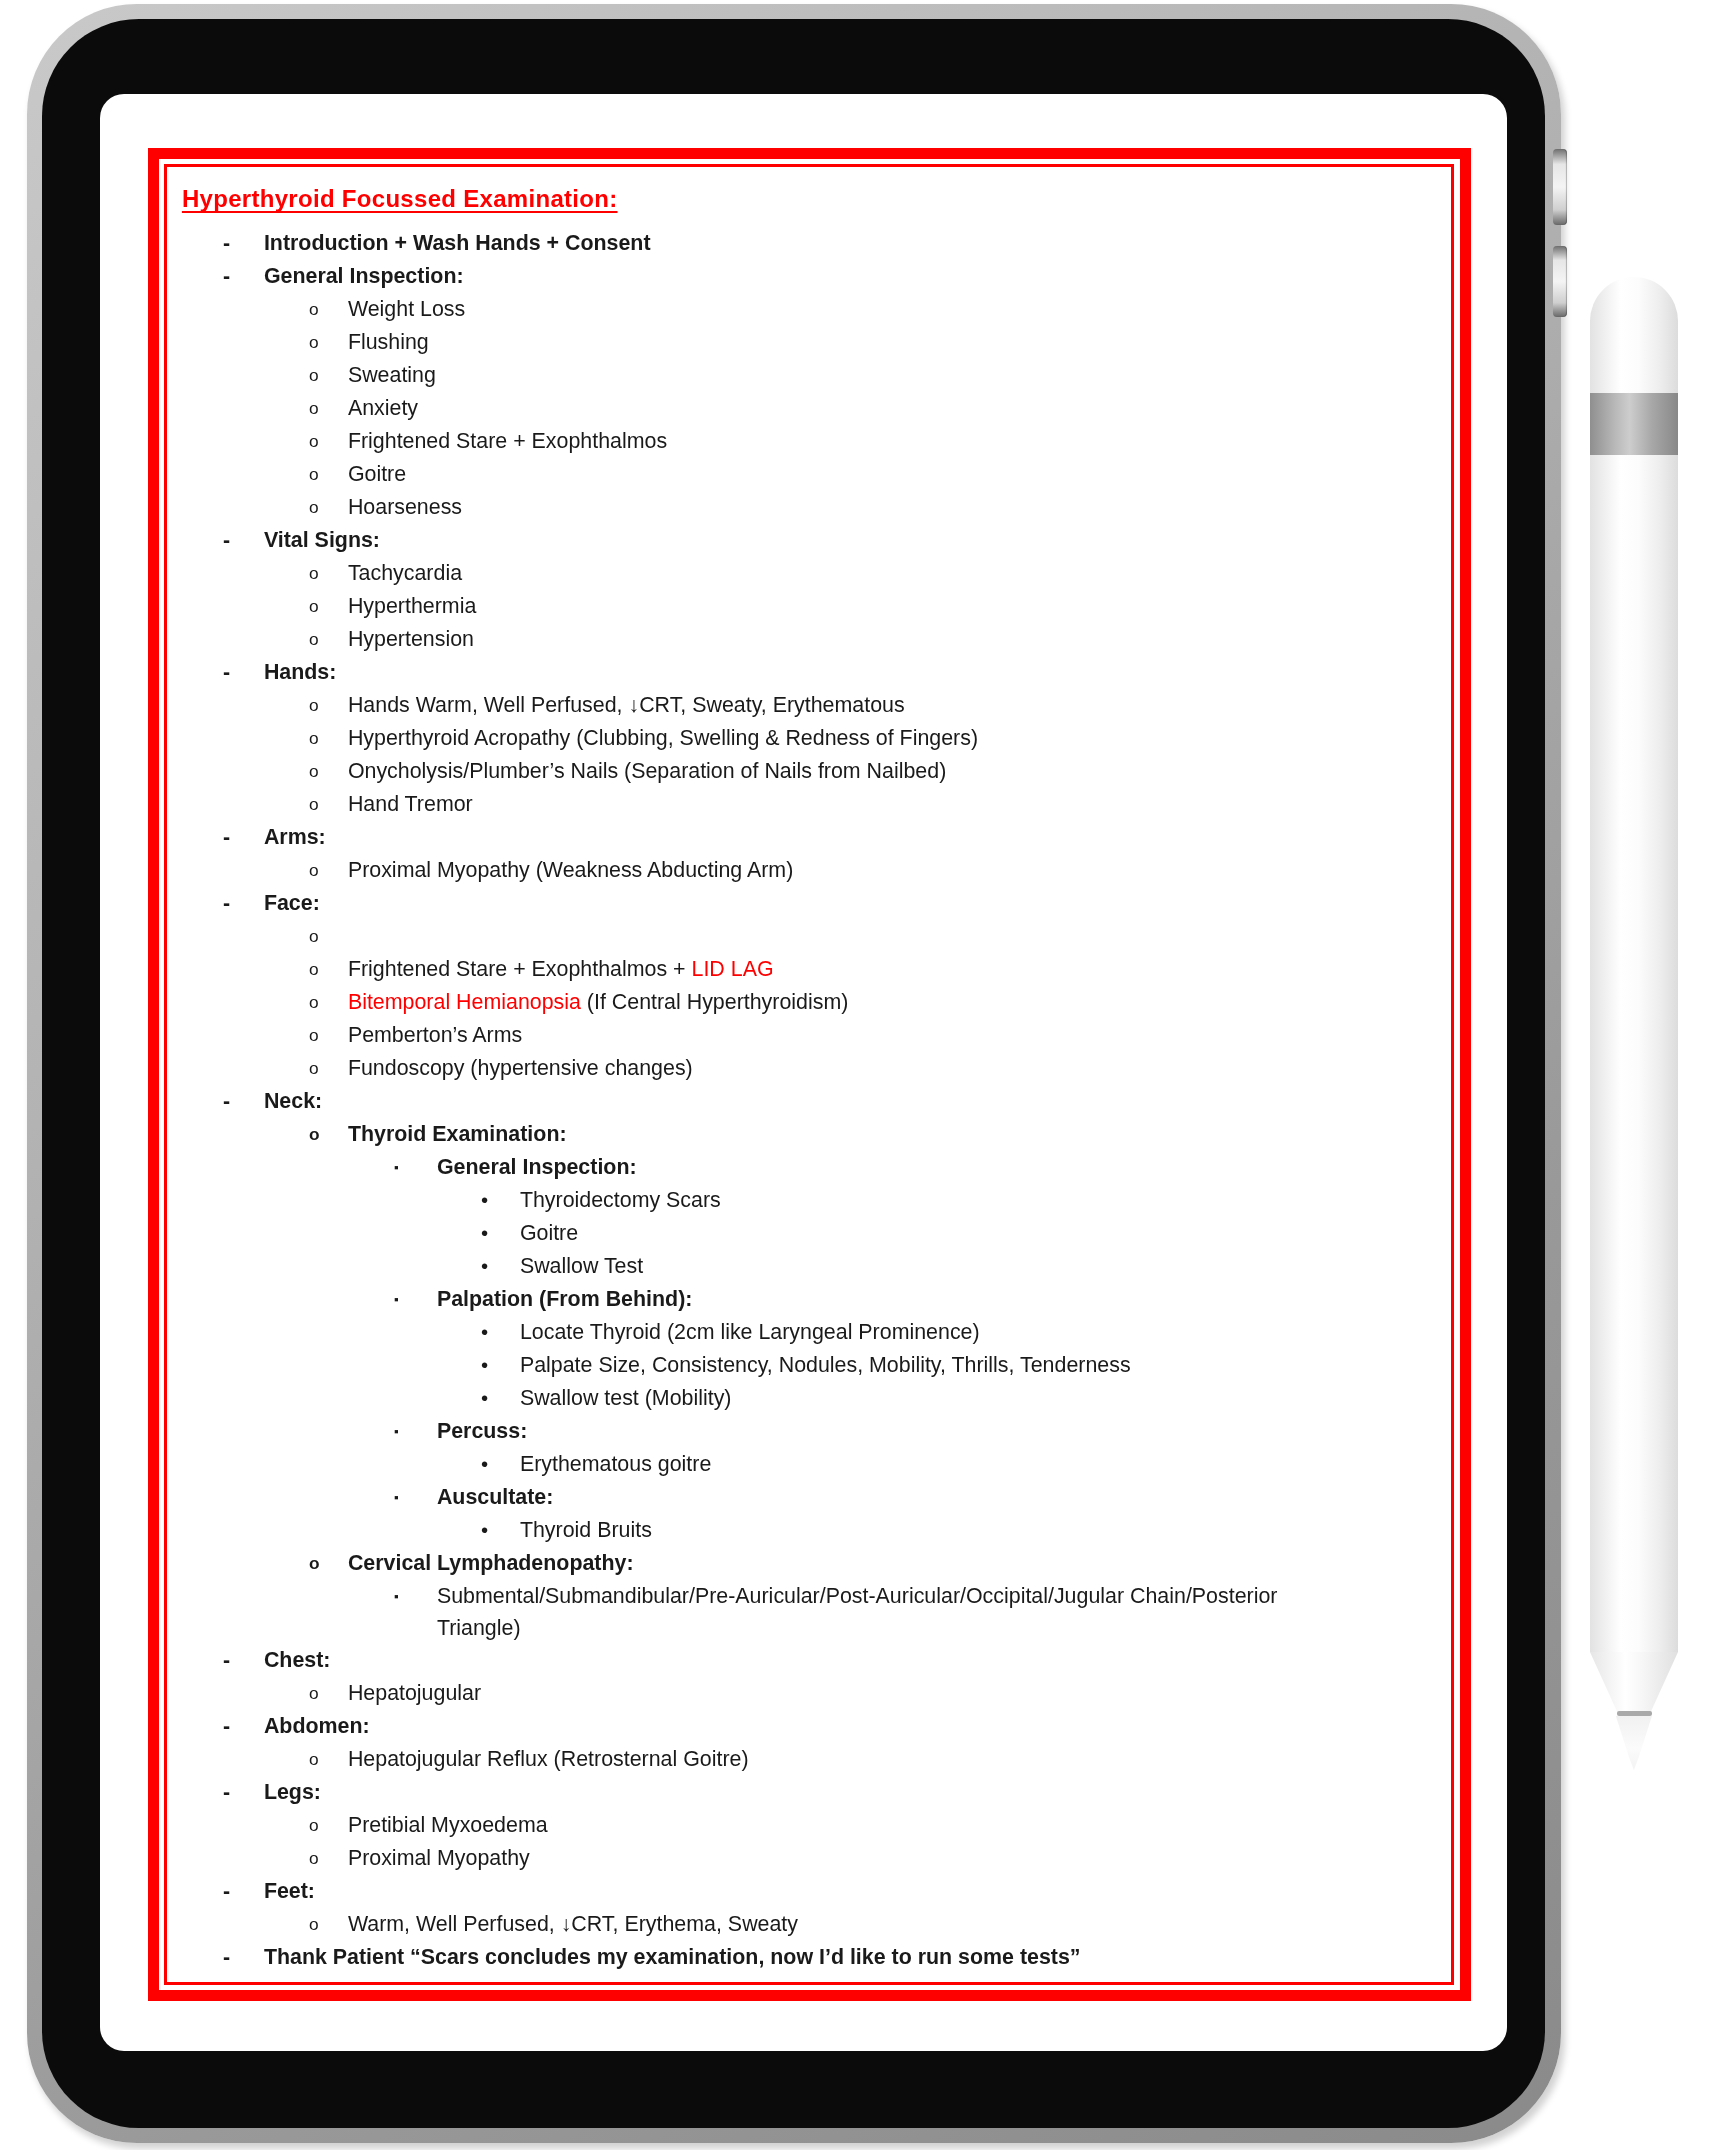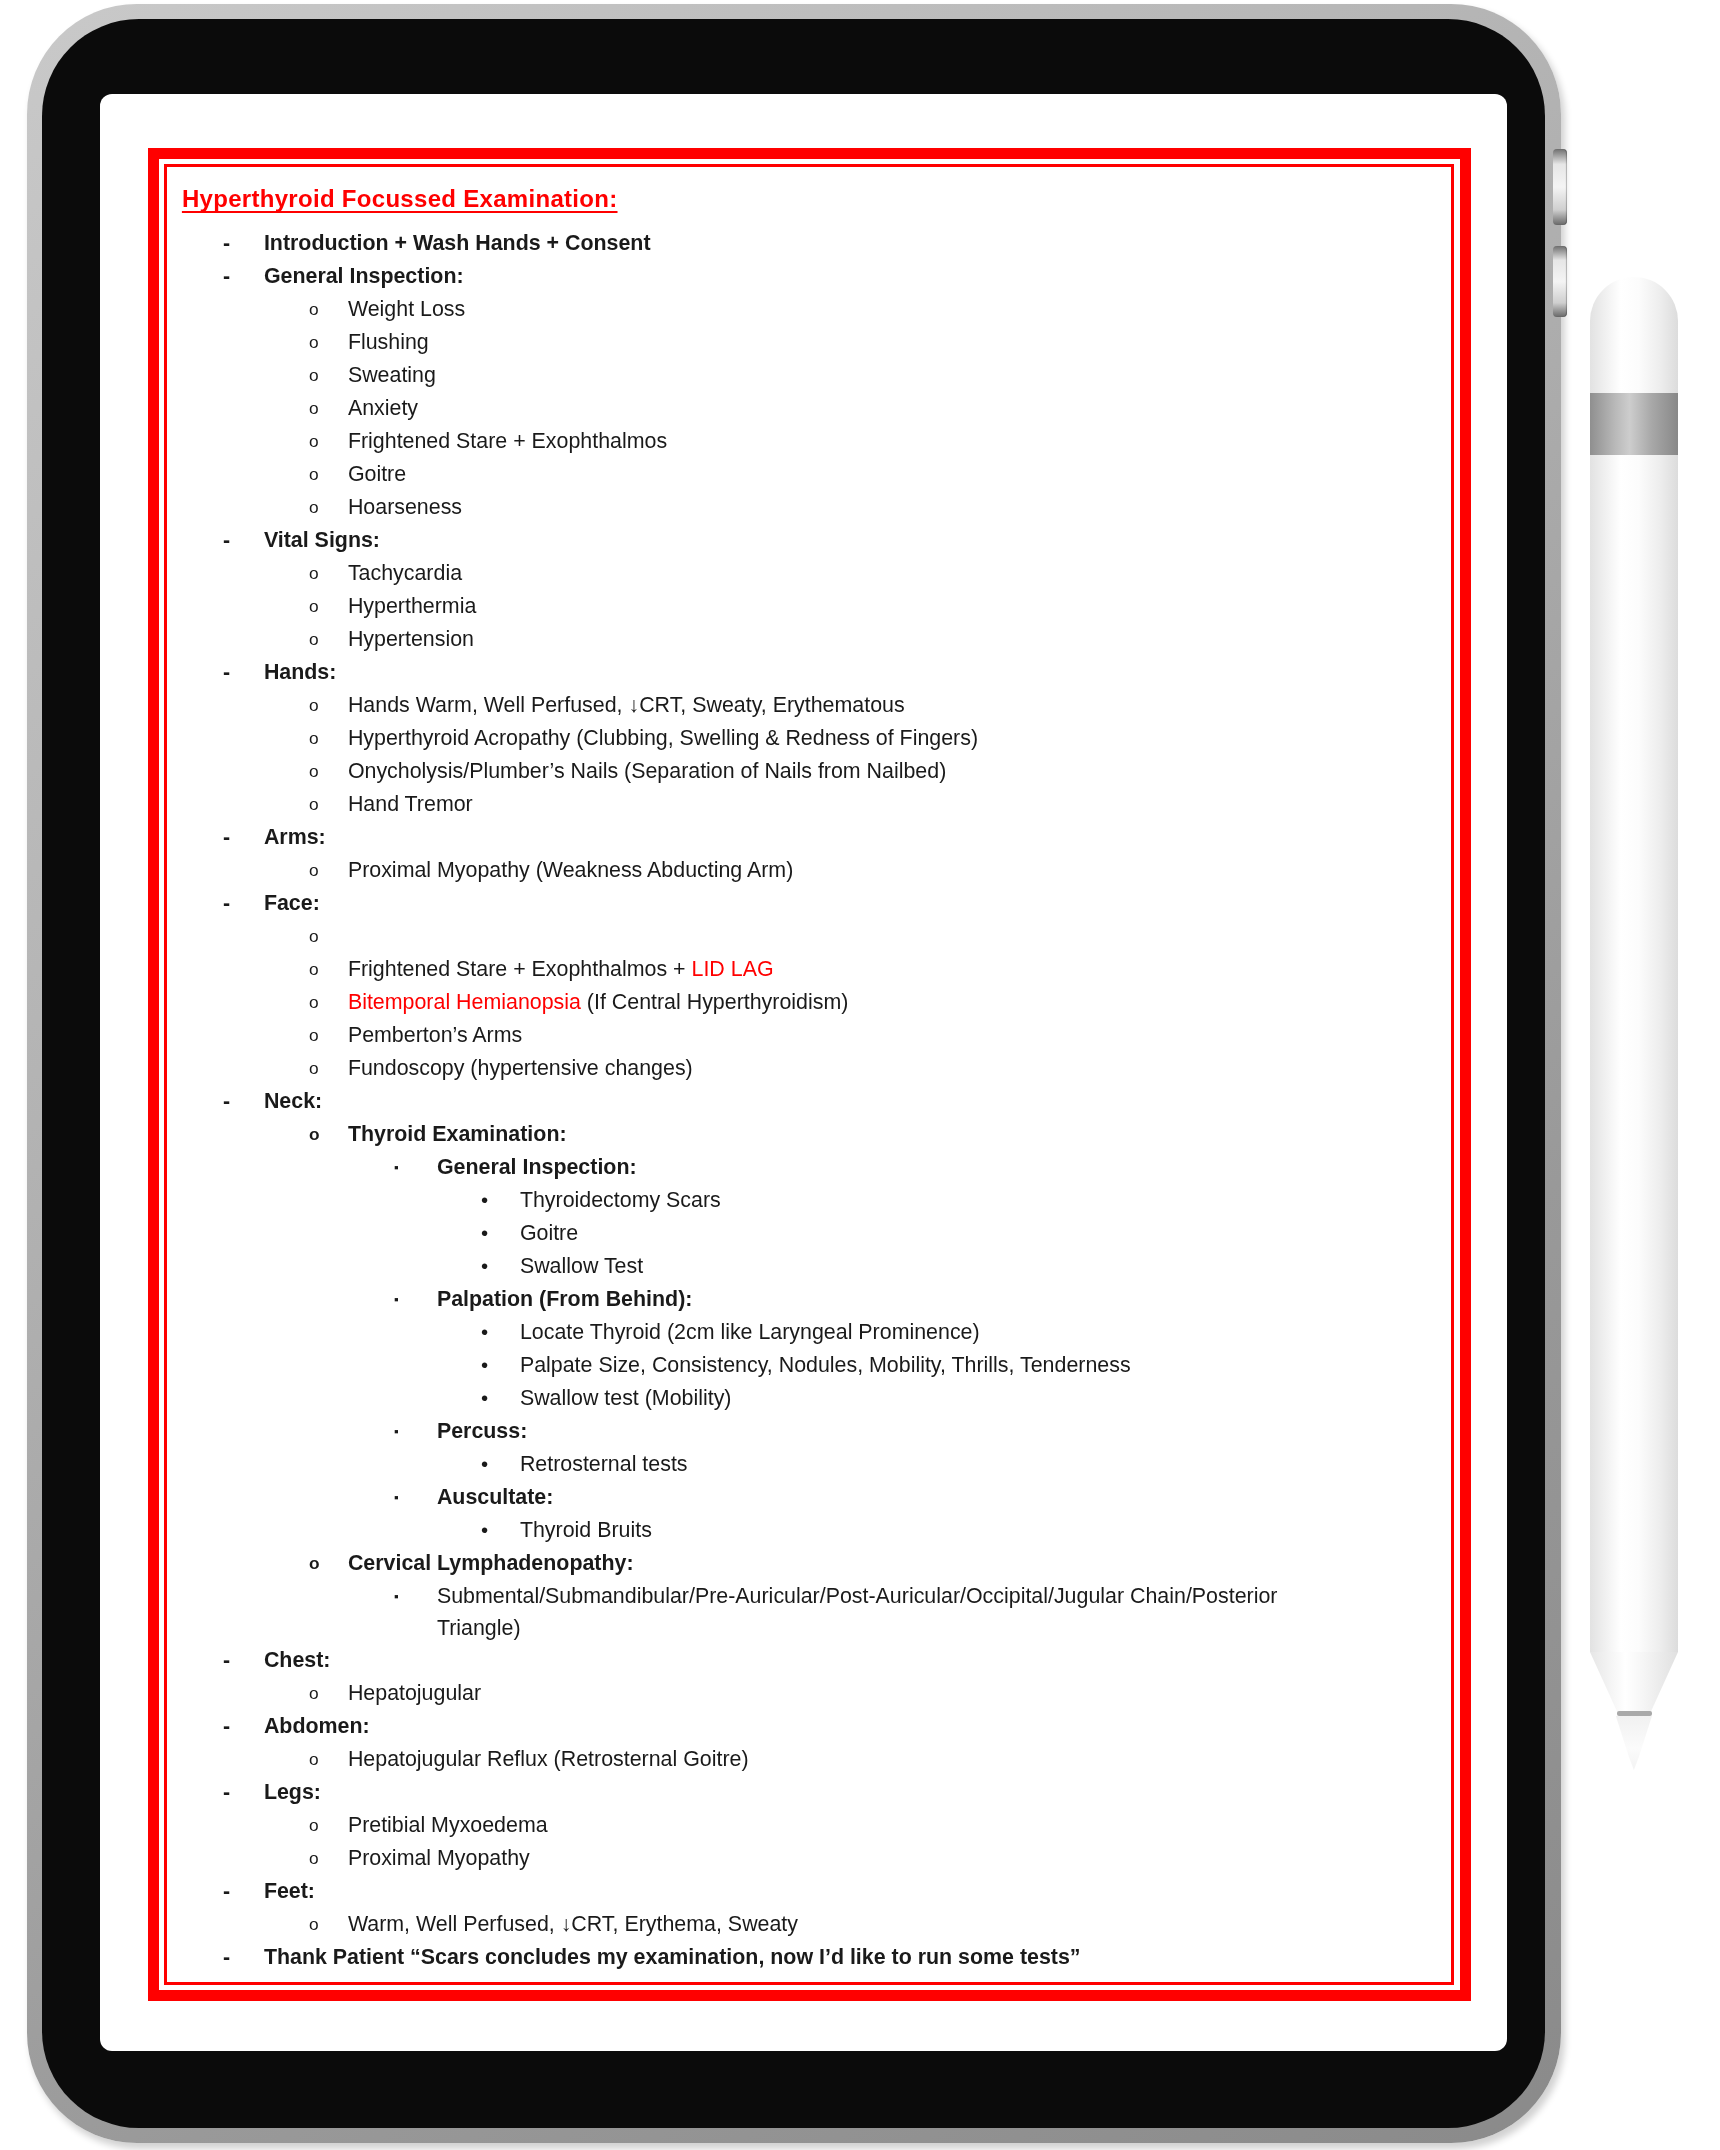--- a/index.html
+++ b/index.html
@@ -4,21 +4,21 @@
 <style>
   html,body{margin:0;padding:0;background:#ffffff;}
   .canvas{position:relative;width:1720px;height:2151px;background:#ffffff;overflow:hidden;
           font-family:"Liberation Sans","DejaVu Sans",sans-serif;}
 
   
   .tablet{position:absolute;left:26.5px;top:4.1px;width:1534px;height:2139px;border-radius:110px;
           background:linear-gradient(145deg,#c9c9c9 0%,#b3b3b3 35%,#999999 70%,#8a8a8a 100%);
           box-shadow:3.1px 5.1px 7.1px rgba(0,0,0,0.18);}
   .bezel{position:absolute;left:15.3px;top:15.3px;right:15.3px;bottom:15.3px;border-radius:97px;background:#0b0b0b;}
-  .screen{position:absolute;left:73px;top:90px;width:1407px;height:1957px;border-radius:12px;background:#ffffff;}
+  .screen{position:absolute;left:73px;top:90px;width:1407px;height:1957px;border-radius:24px;background:#ffffff;}
 
   .side-btn{position:absolute;width:14.3px;border-radius:4.1px;
             background:linear-gradient(180deg,#6f6f6f 0%,#e6e6e6 20%,#f4f4f4 50%,#cfcfcf 80%,#686868 100%);
             box-shadow:inset -1px 0 1px rgba(0,0,0,0.25);}
   .btn-top{left:1553px;top:149px;height:76px;}
   .btn-bottom{left:1553px;top:246px;height:71px;}
 
   
   .pencil{position:absolute;left:1590px;top:277px;width:88px;height:1494px;}
   .pencil-body{position:absolute;left:0;top:0;width:88px;height:1375px;border-radius:44px 44px 0 0;
@@ -101,21 +101,21 @@
                 <div class="row lvl2 bold"><span class="bullet b2">o</span><span class="txt"><span>Thyroid Examination:</span></span></div>
                 <div class="row lvl3 bold"><span class="bullet b3">▪</span><span class="txt"><span>General Inspection:</span></span></div>
                 <div class="row lvl4"><span class="bullet b4">•</span><span class="txt"><span>Thyroidectomy Scars</span></span></div>
                 <div class="row lvl4"><span class="bullet b4">•</span><span class="txt"><span>Goitre</span></span></div>
                 <div class="row lvl4"><span class="bullet b4">•</span><span class="txt"><span>Swallow Test</span></span></div>
                 <div class="row lvl3 bold"><span class="bullet b3">▪</span><span class="txt"><span>Palpation (From Behind):</span></span></div>
                 <div class="row lvl4"><span class="bullet b4">•</span><span class="txt"><span>Locate Thyroid (2cm like Laryngeal Prominence)</span></span></div>
                 <div class="row lvl4"><span class="bullet b4">•</span><span class="txt"><span>Palpate Size, Consistency, Nodules, Mobility, Thrills, Tenderness</span></span></div>
                 <div class="row lvl4"><span class="bullet b4">•</span><span class="txt"><span>Swallow test (Mobility)</span></span></div>
                 <div class="row lvl3 bold"><span class="bullet b3">▪</span><span class="txt"><span>Percuss:</span></span></div>
-                <div class="row lvl4"><span class="bullet b4">•</span><span class="txt"><span>Retrosternal tests</span></span></div>
+                <div class="row lvl4"><span class="bullet b4">•</span><span class="txt"><span>Erythematous goitre</span></span></div>
                 <div class="row lvl3 bold"><span class="bullet b3">▪</span><span class="txt"><span>Auscultate:</span></span></div>
                 <div class="row lvl4"><span class="bullet b4">•</span><span class="txt"><span>Thyroid Bruits</span></span></div>
                 <div class="row lvl2 bold"><span class="bullet b2">o</span><span class="txt"><span>Cervical Lymphadenopathy:</span></span></div>
                 <div class="row lvl3"><span class="bullet b3">▪</span><span class="txt"><span>Submental/Submandibular/Pre-Auricular/Post-Auricular/Occipital/Jugular Chain/Posterior</span><br><span>Triangle)</span></span></div>
                 <div class="row lvl1 bold"><span class="bullet b1">-</span><span class="txt"><span>Chest:</span></span></div>
                 <div class="row lvl2"><span class="bullet b2">o</span><span class="txt"><span>Hepatojugular</span></span></div>
                 <div class="row lvl1 bold"><span class="bullet b1">-</span><span class="txt"><span>Abdomen:</span></span></div>
                 <div class="row lvl2"><span class="bullet b2">o</span><span class="txt"><span>Hepatojugular Reflux (Retrosternal Goitre)</span></span></div>
                 <div class="row lvl1 bold"><span class="bullet b1">-</span><span class="txt"><span>Legs:</span></span></div>
                 <div class="row lvl2"><span class="bullet b2">o</span><span class="txt"><span>Pretibial Myxoedema</span></span></div>

